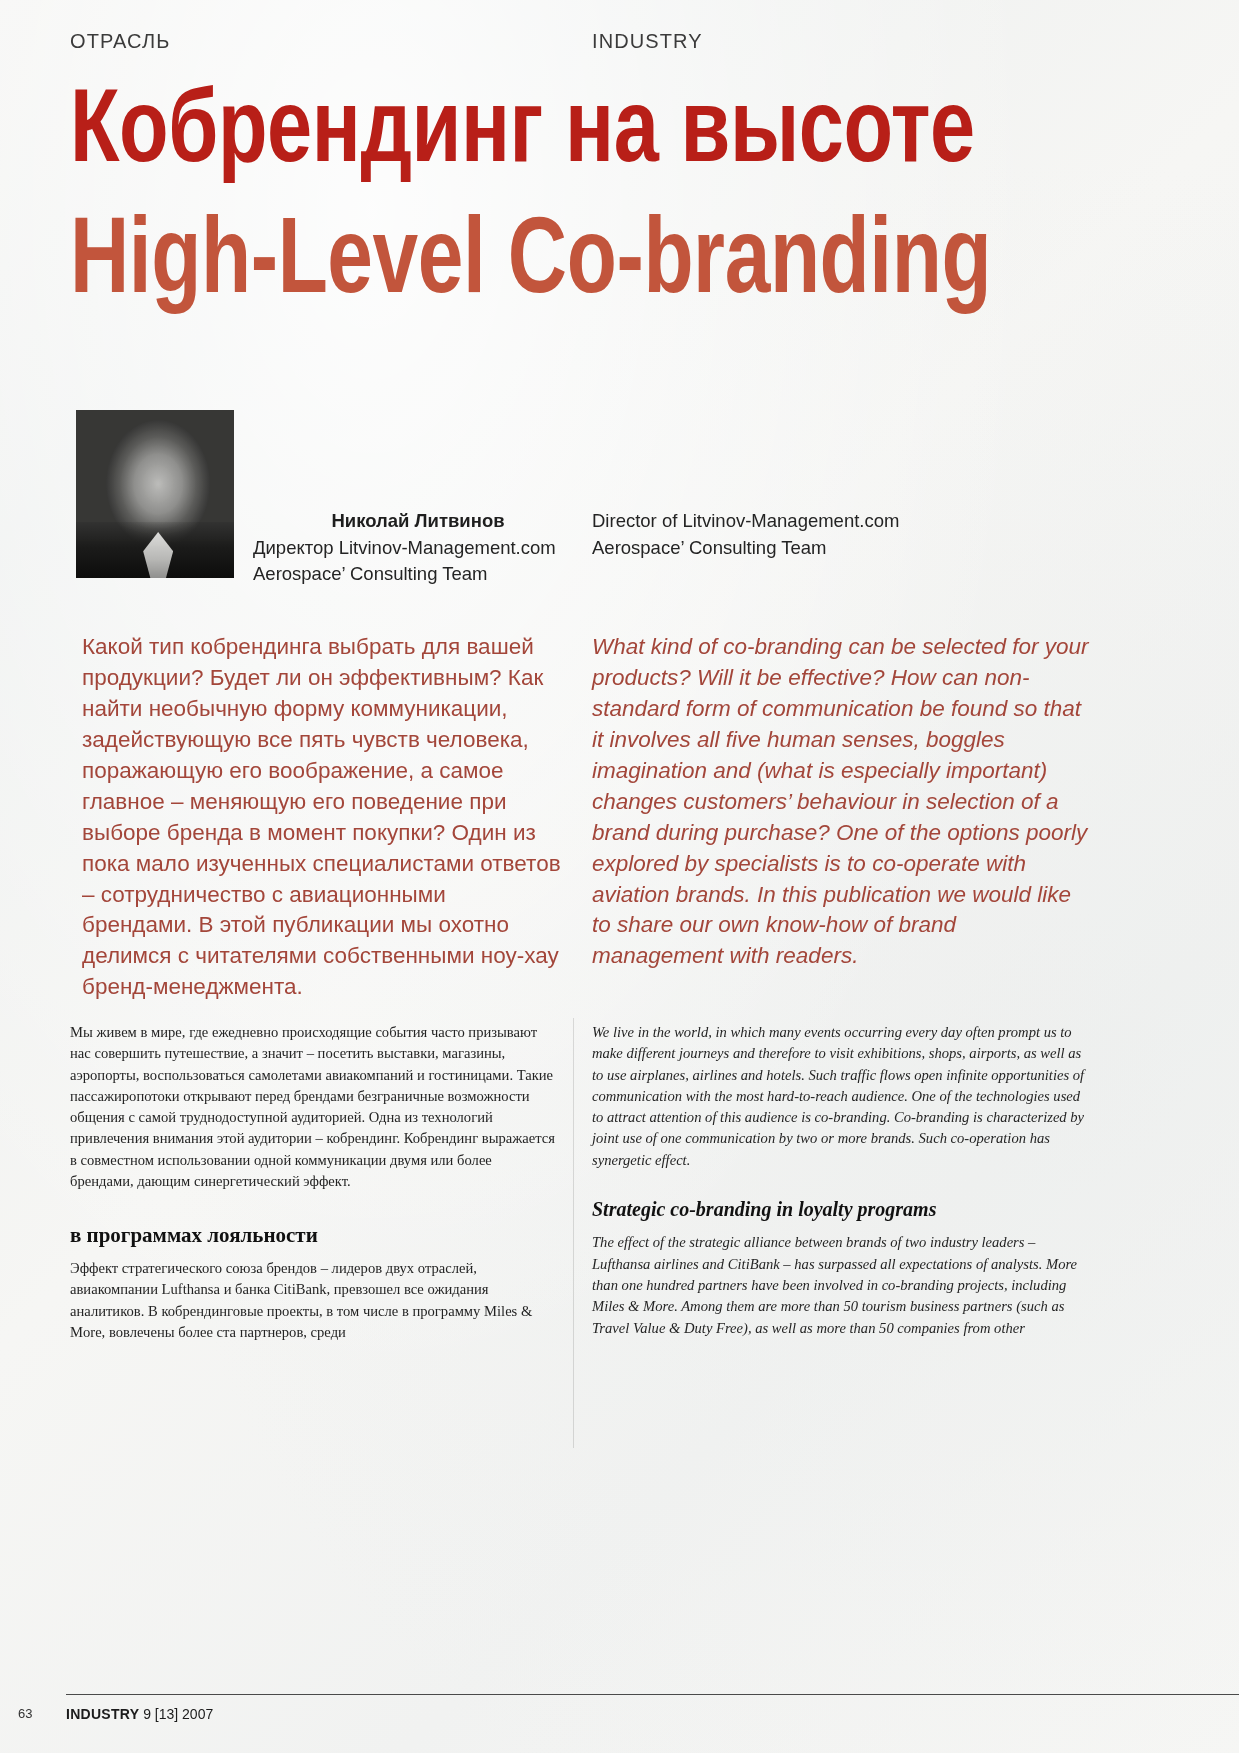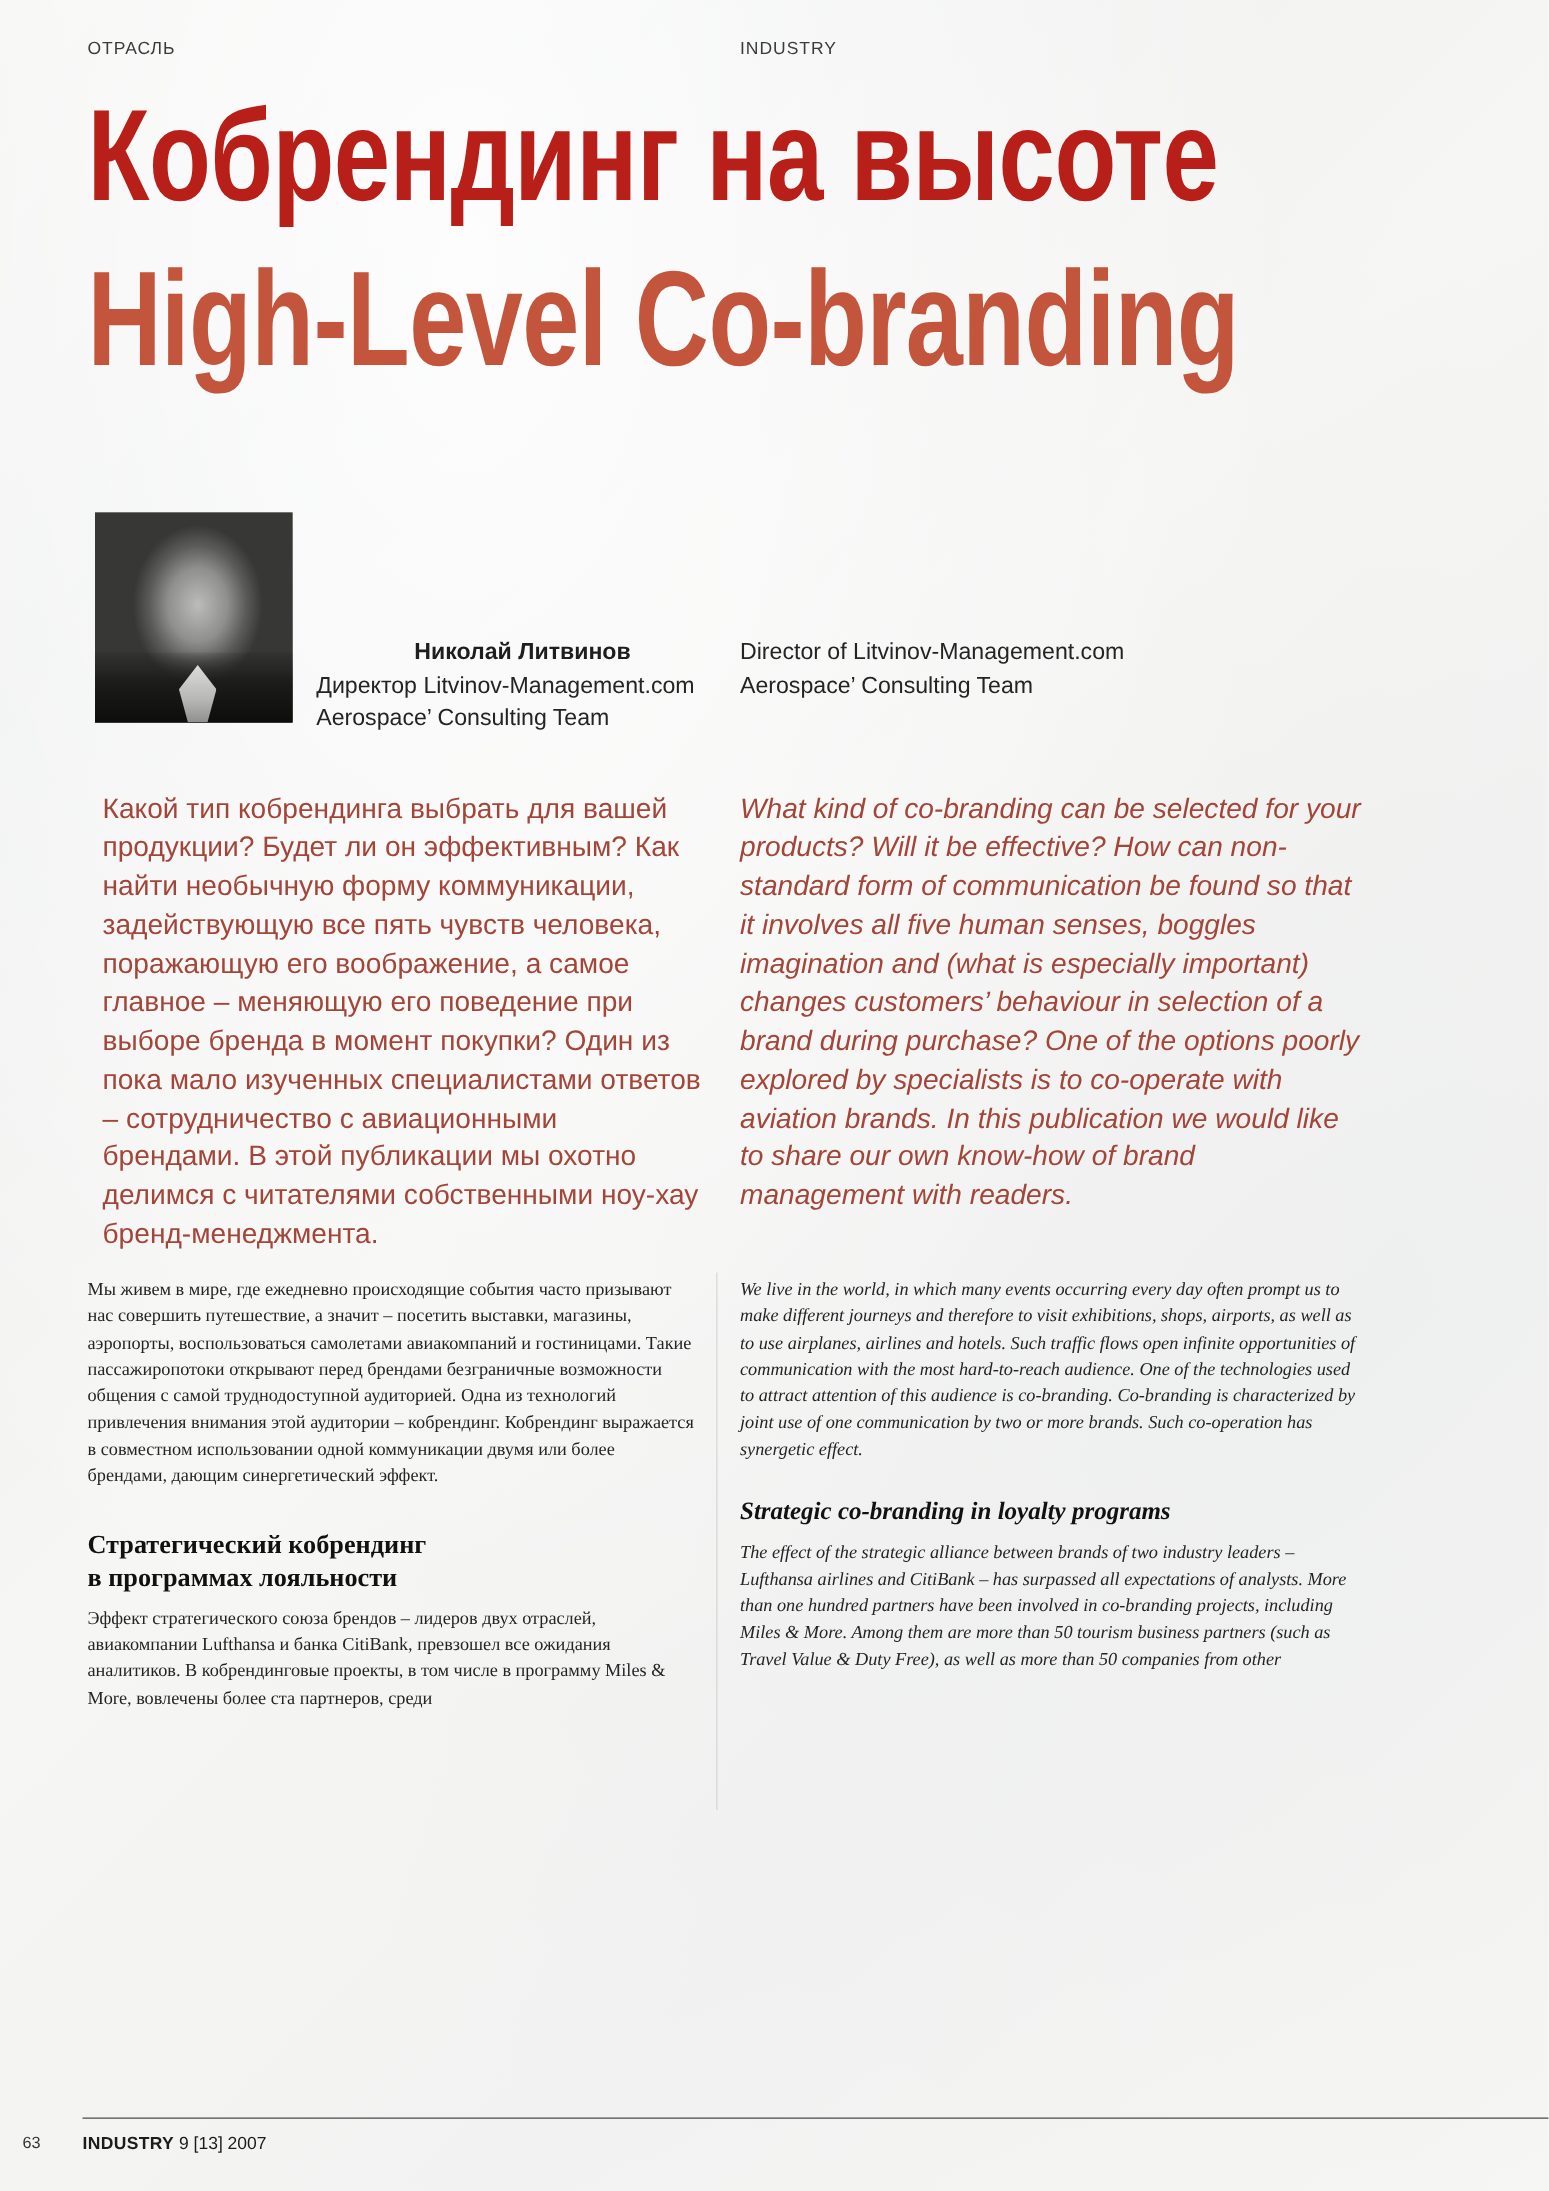--- a/index.html
+++ b/index.html
@@ -27,21 +27,21 @@
       radial-gradient(ellipse at 85% 60%, rgba(236,238,237,0.6) 0%, rgba(255,255,255,0) 60%);
     pointer-events: none;
     z-index: 0;
   }
   .content { position: relative; z-index: 1; }
 
   
   .runhead {
     position: absolute;
     top: 30px;
-    font-size: 14px;
+    font-size: 20px;
     letter-spacing: 0.055em;
     color: #3b3b3b;
     font-family: "Liberation Sans", sans-serif;
   }
   .runhead-ru { left: 70px; }
   .runhead-en { left: 592px; }
 
   
   .title-ru {
     position: absolute;
@@ -224,21 +224,20 @@
     </div>
 
     <div class="lead lead-ru">Какой тип кобрендинга выбрать для вашей продукции? Будет ли он эффективным? Как найти необычную форму коммуникации, задействующую все пять чувств человека, поражающую его воображение, а самое главное – меняющую его поведение при выборе бренда в момент покупки? Один из пока мало изученных специалистами ответов – сотрудничество с авиационными брендами. В этой публикации мы охотно делимся с читателями собственными ноу-хау бренд-менеджмента.</div>
     <div class="lead lead-en">What kind of co-branding can be selected for your products? Will it be effective? How can non-standard form of communication be found so that it involves all five human senses, boggles imagination and (what is especially important) changes customers’ behaviour in selection of a brand during purchase? One of the options poorly explored by specialists is to co-operate with aviation brands. In this publication we would like to share our own know-how of brand management with readers.</div>
 
     <div class="col-divider"></div>
 
     <div class="body-col body-ru">
       <p>Мы живем в мире, где ежедневно происходящие события часто призывают нас совершить путешествие, а значит – посетить выставки, магазины, аэропорты, воспользоваться самолетами авиакомпаний и гостиницами. Такие пассажиропотоки открывают перед брендами безграничные возможности общения с самой труднодоступной аудиторией. Одна из технологий привлечения внимания этой аудитории – кобрендинг. Кобрендинг выражается в совместном использовании одной коммуникации двумя или более брендами, дающим синергетический эффект.</p>
       <div class="subhead-ru">
-        <div>Стратегический кобрендинг</div>
         <div>в программах лояльности</div>
       </div>
       <p>Эффект стратегического союза брендов – лидеров двух отраслей, авиакомпании Lufthansa и банка CitiBank, превзошел все ожидания аналитиков. В кобрендинговые проекты, в том числе в программу Miles &amp; More, вовлечены более ста партнеров, среди</p>
     </div>
 
     <div class="body-col body-en">
       <p>We live in the world, in which many events occurring every day often prompt us to make different journeys and therefore to visit exhibitions, shops, airports, as well as to use airplanes, airlines and hotels. Such traffic flows open infinite opportunities of communication with the most hard-to-reach audience. One of the technologies used to attract attention of this audience is co-branding. Co-branding is characterized by joint use of one communication by two or more brands. Such co-operation has synergetic effect.</p>
       <div class="subhead-en">Strategic co-branding in loyalty programs</div>
       <p>The effect of the strategic alliance between brands of two industry leaders – Lufthansa airlines and CitiBank – has surpassed all expectations of analysts. More than one hundred partners have been involved in co-branding projects, including Miles &amp; More. Among them are more than 50 tourism business partners (such as Travel Value &amp; Duty Free), as well as more than 50 companies from other</p>
     </div>

